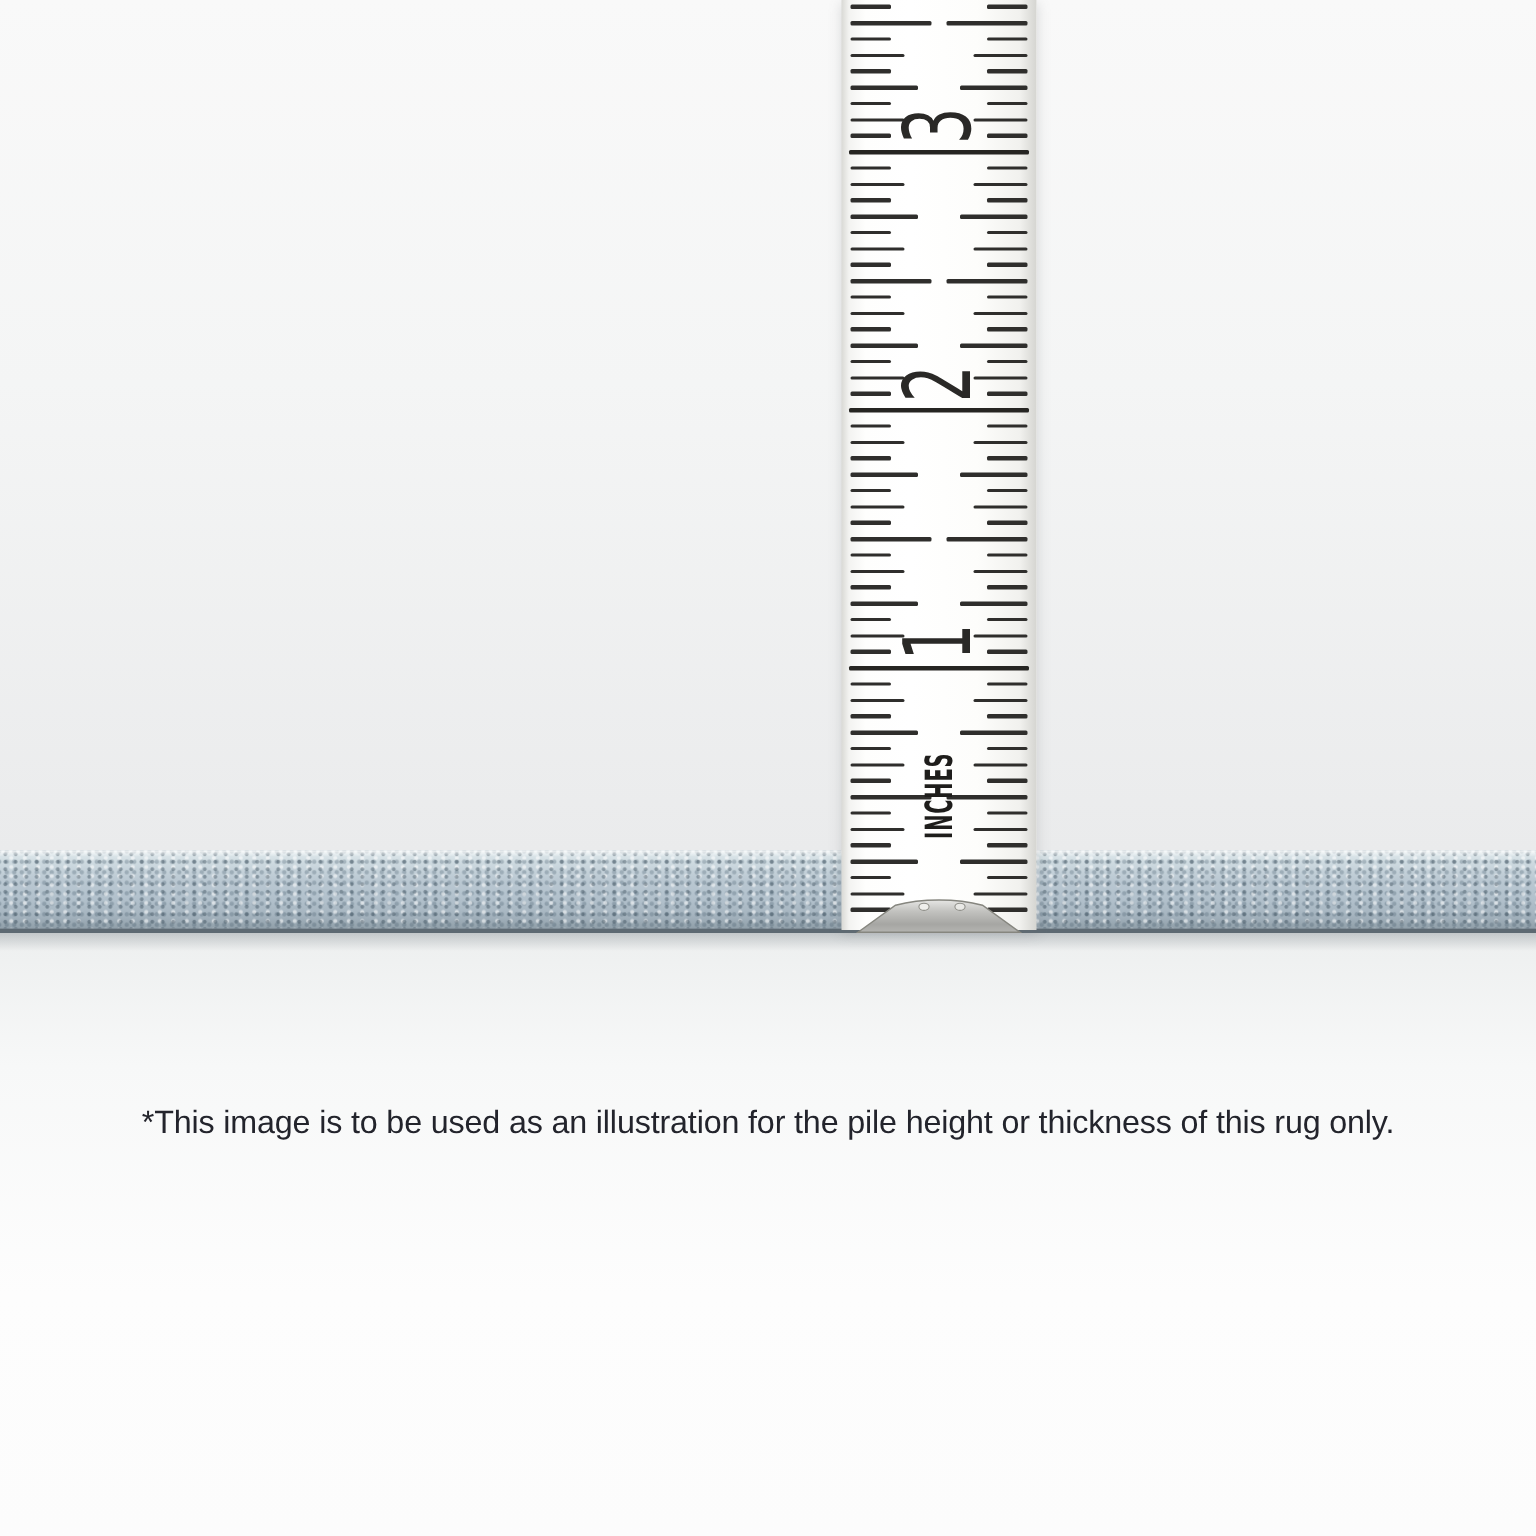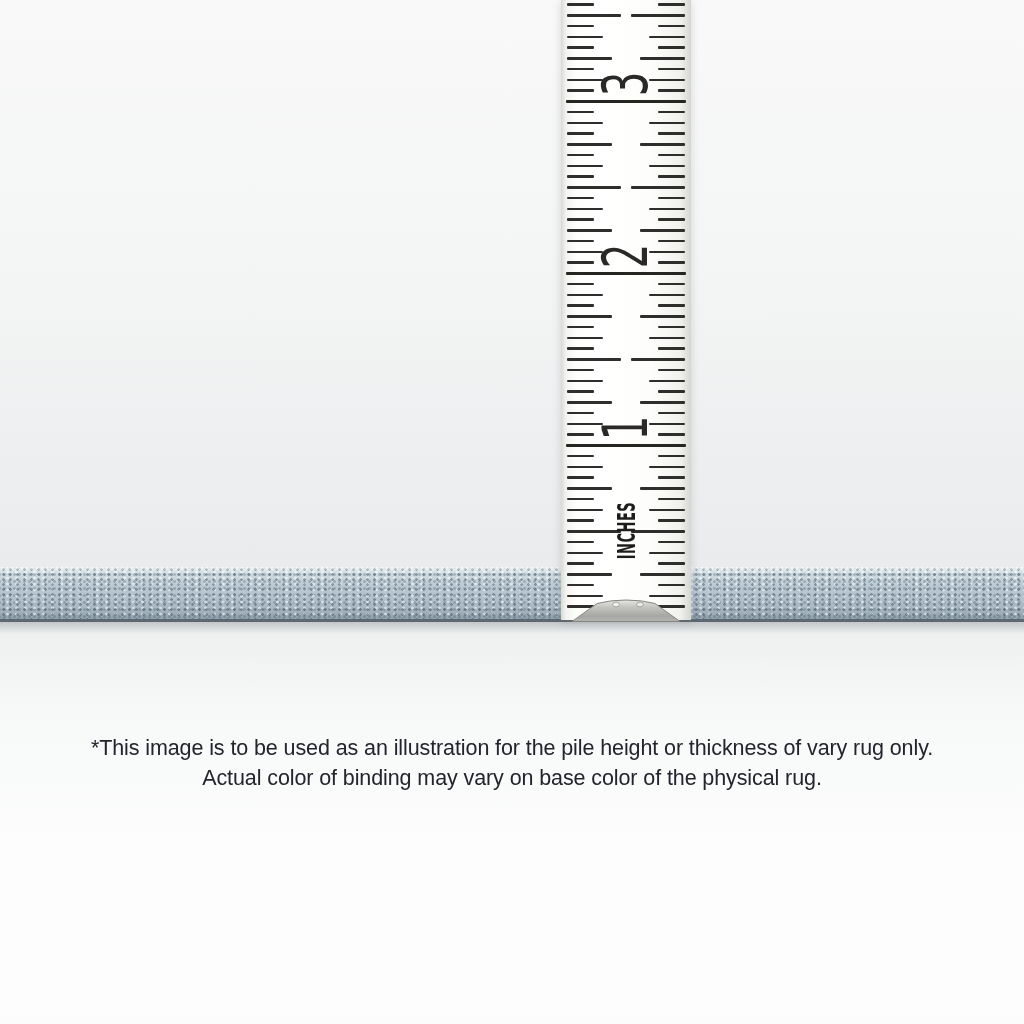--- a/index.html
+++ b/index.html
@@ -192,16 +192,15 @@
           <stop offset="1" stop-color="#b4b4b1"></stop>
         </linearGradient>
       </defs>
       <path d="M2,22.5 L27,4.5 Q40,1 56,1 Q72,1 85,4.5 L110,22.5 Z" fill="url(#metalGrad)" stroke="#86867f" stroke-width="1"></path>
       <ellipse cx="46" cy="5.5" rx="3.4" ry="2.4" fill="#efefec" stroke="#8e8e88" stroke-width="0.7"></ellipse>
       <ellipse cx="70" cy="5.5" rx="3.4" ry="2.4" fill="#e9e9e6" stroke="#8e8e88" stroke-width="0.7"></ellipse>
     </svg>
   </div>
 
   <div class="disclaimer">
-    <div>*This image is to be used as an illustration for the pile height or thickness of vary rug only.</div>
-    <div>Actual color of binding may vary on base color of the physical rug.</div>
+    <div>*This image is to be used as an illustration for the pile height or thickness of this rug only.</div>
   </div>
 </div>
 
 </body></html>

